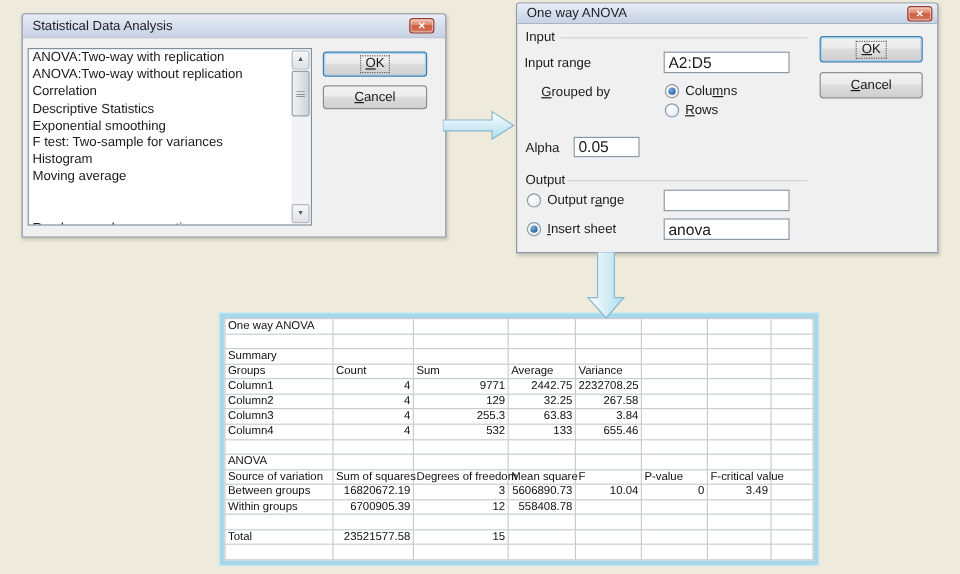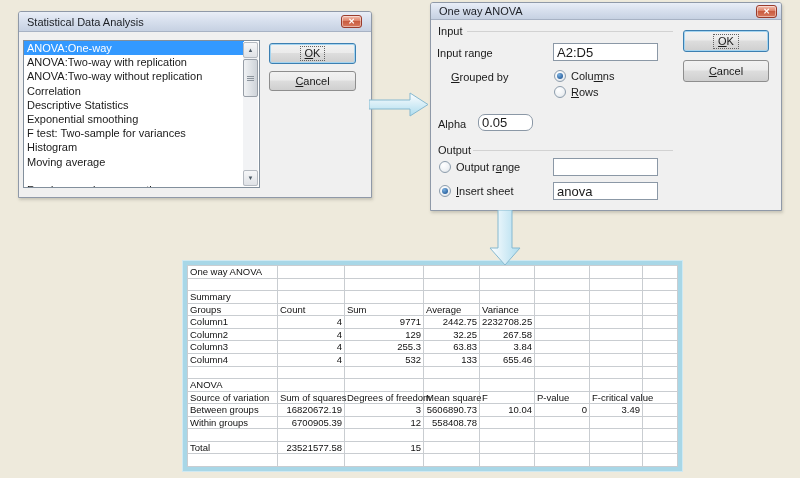--- a/index.html
+++ b/index.html
@@ -103,21 +103,20 @@
 <div class="dlg" style="left:18px;top:11px;width:352px;height:185px;">
   <div class="titlebar" style="height:19px;">
     <span class="title">Statistical Data Analysis</span>
     <div class="closebtn" style="right:9px;top:3px;">
       <span>✕</span>
     </div>
   </div>
 
   <div class="listbox" style="left:4px;top:28px;width:237px;height:148px;">
     <div class="items">
-        <div class="li sel">ANOVA:One-way</div>
         <div class="li">ANOVA:Two-way with replication</div>
         <div class="li">ANOVA:Two-way without replication</div>
         <div class="li">Correlation</div>
         <div class="li">Descriptive Statistics</div>
         <div class="li">Exponential smoothing</div>
         <div class="li">F test: Two-sample for variances</div>
         <div class="li">Histogram</div>
         <div class="li">Moving average</div>
       </div>
     <div class="clipped li">Random number generation</div>
@@ -164,21 +163,21 @@
 
   <span class="lbl" style="left:20px;top:68px;"><span class="ak">G</span><span>rouped by</span></span>
 
   <span class="radio checked" style="left:123px;top:67px;"></span>
   <span class="lbl" style="left:140px;top:67px;"><span>Colu</span><span class="ak">m</span><span>ns</span></span>
 
   <span class="radio" style="left:123px;top:83px;"></span>
   <span class="lbl" style="left:140px;top:83px;"><span class="ak">R</span><span>ows</span></span>
 
   <span class="lbl" style="left:7px;top:115px;">Alpha</span>
-  <input class="field" style="left: 47px; top: 111px; width: 55px; height: 17px; border-radius: 7px;" value="0.05">
+  <input class="field" style="left: 47px; top: 111px; width: 55px; height: 17px;" value="0.05">
 
   <span class="lbl" style="left:7px;top:141px;">Output</span>
   <div class="gline" style="left:42px;top:147px;width:200px;"></div>
 
   <span class="radio" style="left:8px;top:158px;"></span>
   <span class="lbl" style="left:25px;top:158px;"><span>Output r</span><span class="ak">a</span><span>nge</span></span>
   <input class="field" style="left: 122px; top: 155px; width: 105px;" value="">
 
   <span class="radio checked" style="left:8px;top:182px;"></span>
   <span class="lbl" style="left:25px;top:182px;"><span class="ak">I</span><span>nsert sheet</span></span>

